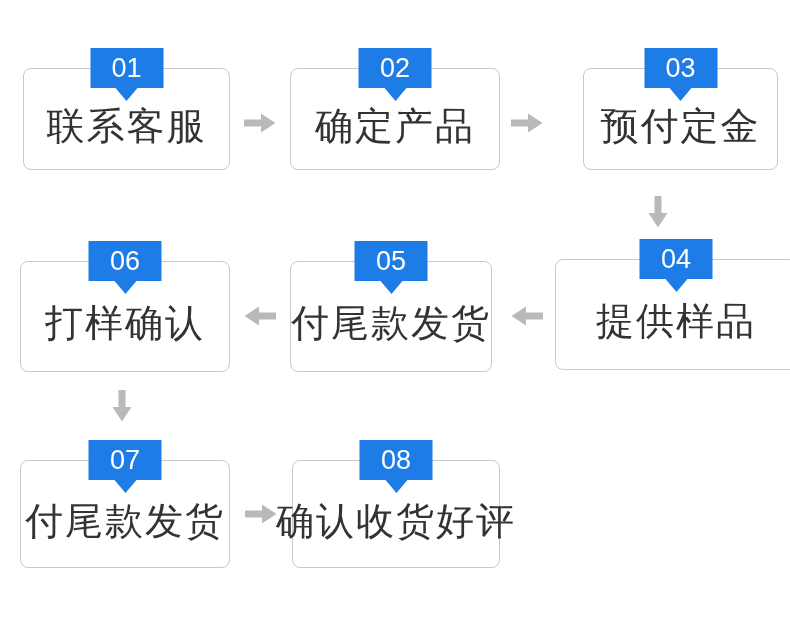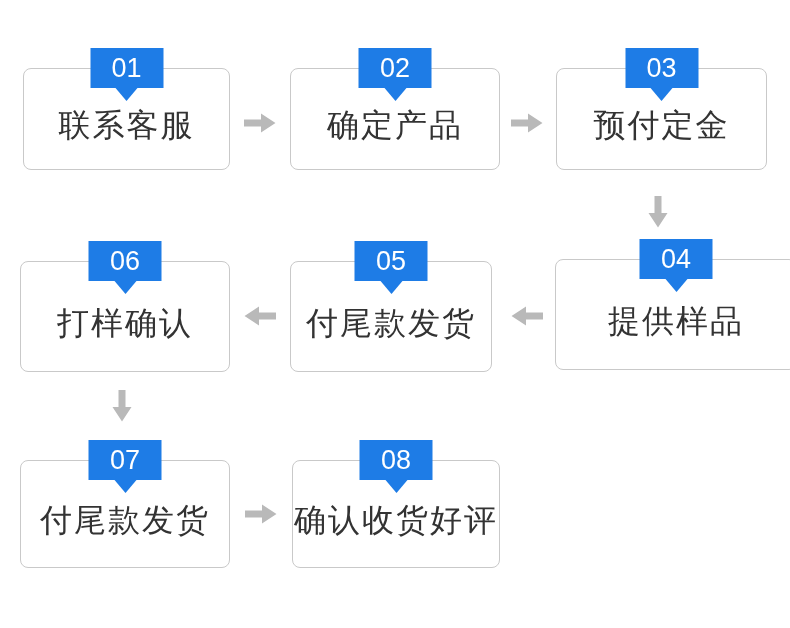--- a/index.html
+++ b/index.html
@@ -22,21 +22,21 @@
     border-radius: 8px;
     box-sizing: border-box;
   }
   .label {
     position: absolute;
     left: 0; right: 0; top: 0; bottom: 0;
     display: flex;
     align-items: center;
     justify-content: center;
     padding-top: 14px;
-    font-size: 32px;
+    font-size: 38px;
     letter-spacing: 2px;
     color: var(--text, #333333);
     white-space: nowrap;
     font-family: Liberation Mono, monospace;
   }
   .badge {
     position: absolute;
     top: -21px;
     left: 50%;
     transform: translateX(-50%);
@@ -59,21 +59,21 @@
     border-left: 11px solid transparent;
     border-right: 11px solid transparent;
     border-top: 13px solid var(--accent, #1e7ce6);
   }
   .arrow { position: absolute; }
   .arrow polygon { fill: var(--arrow, #b9b9b9); }
 
   
   .s1 { left: 23px;  top: 68px;  width: 207px; height: 102px; }
   .s2 { left: 290px; top: 68px;  width: 210px; height: 102px; }
-  .s3 { left: 556px; top: 68px;  width: 211px; height: 102px; }
+  .s3 { left: 583px; top: 68px;  width: 195px; height: 102px; }
   .s4 { left: 555px; top: 259px; width: 242px; height: 111px; }
   .s5 { left: 290px; top: 261px; width: 202px; height: 111px; }
   .s6 { left: 20px;  top: 261px; width: 210px; height: 111px; }
   .s7 { left: 20px;  top: 460px; width: 210px; height: 108px; }
   .s8 { left: 292px; top: 460px; width: 208px; height: 108px; }
 
   
   .a1 { left: 244px; top: 113px; }
   .a2 { left: 511px; top: 113px; }
   .a3 { left: 648px; top: 196px; }

